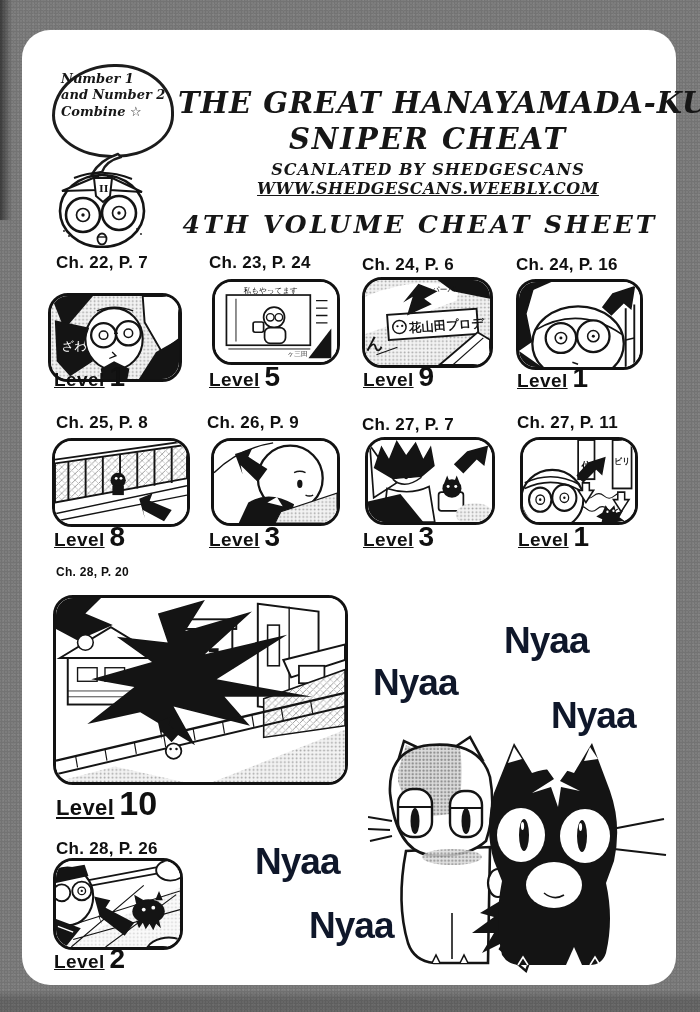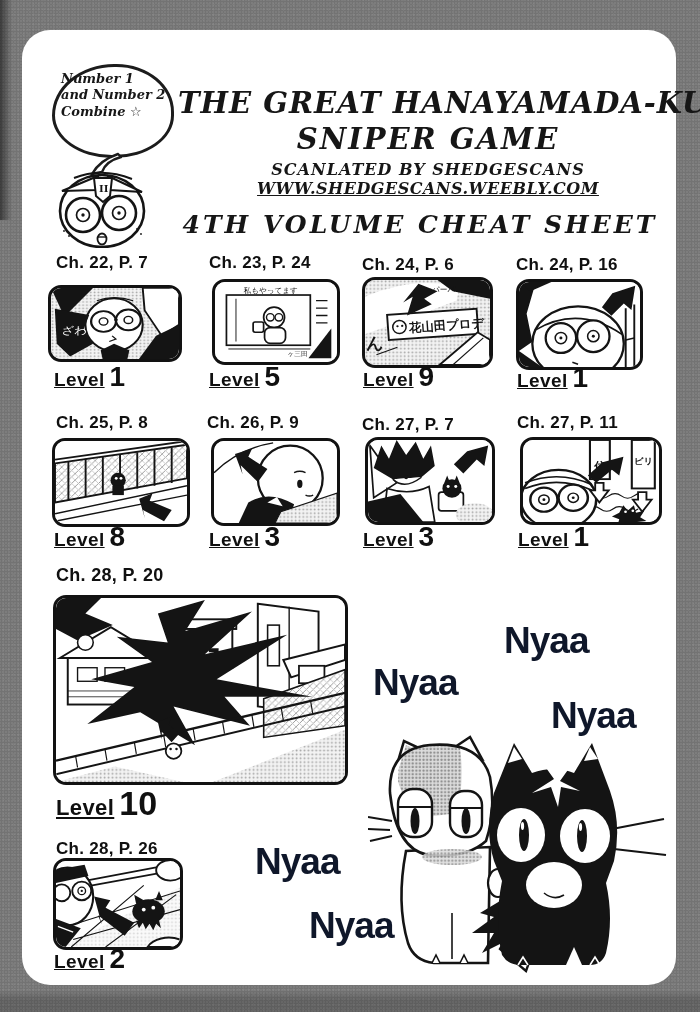--- a/index.html
+++ b/index.html
@@ -27,28 +27,28 @@
   .title{font-family:"DejaVu Serif","DejaVu Sans",serif;font-style:italic;font-weight:700;
     color:#161616;text-align:center;white-space:nowrap;}
   #title-line1{left:178px;top:86px;width:500px;font-size:29px;letter-spacing:1px;}
   #title-line2{left:178px;top:122px;width:500px;font-size:29px;letter-spacing:2px;}
   #credit-line1{left:178px;top:160px;width:500px;font-size:16px;letter-spacing:1px;}
   #credit-line2{left:178px;top:179px;width:500px;font-size:16px;letter-spacing:.5px;text-decoration:underline;}
   #subtitle{left:150px;top:210px;width:540px;font-size:25px;letter-spacing:3px;}
 
   
   .chlabel{font-weight:700;font-size:17px;line-height:1;letter-spacing:.3px;color:#101010;white-space:nowrap;}
-  .chlabel.big{font-size:18px;}
+  .chlabel.big{font-size:12px;}
   .level{display:flex;align-items:baseline;gap:5px;color:#101010;}
   .lvl-word{font-weight:700;font-size:19px;line-height:1;letter-spacing:.4px;text-decoration:underline;}
   .lvl-num{font-weight:700;font-size:28px;line-height:.8;}
   .level.big .lvl-word{font-size:22px;}
   .level.big .lvl-num{font-size:34px;}
 
-  .panel{background:#fff;border:3px solid #121212;border-radius:13px;overflow:hidden;box-sizing:border-box;}
+  .panel{background:#fff;border:3px solid #121212;border-radius:20px;overflow:hidden;box-sizing:border-box;}
   .panel svg{display:block;width:100%;height:100%;}
 
   .nyaa{font-weight:700;font-size:37px;line-height:1;color:#0f172a;letter-spacing:-1px;white-space:nowrap;}
 </style>
 </head>
 <body>
 
 <svg width="0" height="0" style="position:absolute" aria-hidden="true">
   <defs>
     <pattern id="ht" width="4" height="4" patternUnits="userSpaceOnUse">
@@ -95,27 +95,27 @@
   <circle cx="67" cy="50" r="1.7" fill="#141414"></circle>
   <ellipse cx="50" cy="76" rx="4.5" ry="5.5" fill="#fff" stroke="#141414" stroke-width="1.8"></ellipse>
   <path d="M46,74 h8" stroke="#141414" stroke-width="1.4"></path>
   <circle cx="12" cy="68" r=".9" fill="#141414"></circle>
     <circle cx="17" cy="73" r=".9" fill="#141414"></circle>
   <circle cx="85" cy="66" r=".9" fill="#141414"></circle>
     <circle cx="89" cy="71" r=".9" fill="#141414"></circle>
 </svg>
 
 <div id="title-line1" class="abs title">THE GREAT HANAYAMADA-KUN</div>
-<div id="title-line2" class="abs title">SNIPER GAME</div>
+<div id="title-line2" class="abs title">SNIPER CHEAT</div>
 <div id="credit-line1" class="abs title">SCANLATED BY SHEDGESCANS</div>
 <div id="credit-line2" class="abs title">WWW.SHEDGESCANS.WEEBLY.COM</div>
 <div id="subtitle" class="abs title">4TH VOLUME CHEAT SHEET</div>
 
 <div class="abs chlabel" style="left:56px;top:254px">Ch. 22, P. 7</div>
-<div class="abs panel" style="left:48px;top:285px;width:134px;height:77px">
+<div class="abs panel" style="left:48px;top:293px;width:134px;height:89px">
   <svg viewBox="0 0 134 89" preserveAspectRatio="none">
     <rect width="134" height="89" fill="url(#ht)"></rect>
     <path d="M0,0 L44,0 L14,36 Z" fill="#141414"></path>
     <path d="M96,0 L134,0 L134,46 L116,60 L98,28 Z" fill="#fff" stroke="#141414" stroke-width="2"></path>
     <path d="M110,60 L134,46 L134,89 L92,89 Z" fill="#141414"></path>
     <ellipse cx="66" cy="46" rx="30" ry="33" fill="#fff" stroke="#141414" stroke-width="2.2"></ellipse>
     <path d="M48,16 Q66,8 86,16" fill="none" stroke="#141414" stroke-width="1.5"></path>
     <circle cx="55" cy="42" r="13" fill="#fff" stroke="#141414" stroke-width="2.4"></circle>
     <circle cx="81" cy="40" r="13" fill="#fff" stroke="#141414" stroke-width="2.4"></circle>
     <circle cx="55" cy="42" r="4.5" fill="none" stroke="#141414" stroke-width="1.6"></circle>
@@ -265,21 +265,21 @@
     <path d="M0,66 L34,58 L58,88 L0,88 Z" fill="#141414"></path>
     <ellipse cx="112" cy="80" rx="20" ry="12" fill="url(#ht)"></ellipse>
   </svg>
 </div>
 <div class="abs level" style="left:363px;top:526px">
   <span class="lvl-word">Level</span>
   <span class="lvl-num">3</span>
 </div>
 
 <div class="abs chlabel" style="left:517px;top:414px">Ch. 27, P. 11</div>
-<div class="abs panel" style="left:520px;top:437px;width:142px;height:88px">
+<div class="abs panel" style="left:520px;top:437px;width:118px;height:88px">
   <svg viewBox="0 0 130 88" preserveAspectRatio="none">
     <rect width="130" height="88" fill="#fff"></rect>
     <path d="M58,60 q6,-5 12,0 q6,5 12,0 q6,-5 12,0 q6,5 12,0 q6,-5 12,0 M62,74 q6,-5 12,0 q6,5 12,0 q6,-5 12,0 q6,5 12,0" fill="none" stroke="#141414" stroke-width="1.2"></path>
     <ellipse cx="34" cy="64" rx="36" ry="32" fill="#fff" stroke="#141414" stroke-width="2.4"></ellipse>
     <path d="M2,46 Q34,32 66,48 M2,52 Q34,38 66,54" fill="none" stroke="#141414" stroke-width="1.8"></path>
     <circle cx="20" cy="64" r="13" fill="#fff" stroke="#141414" stroke-width="2.4"></circle>
     <circle cx="48" cy="62" r="14" fill="#fff" stroke="#141414" stroke-width="2.4"></circle>
     <circle cx="20" cy="64" r="5" fill="none" stroke="#141414" stroke-width="1.5"></circle>
     <circle cx="20" cy="64" r="1.4" fill="#141414"></circle>
     <circle cx="48" cy="62" r="5" fill="none" stroke="#141414" stroke-width="1.5"></circle>

